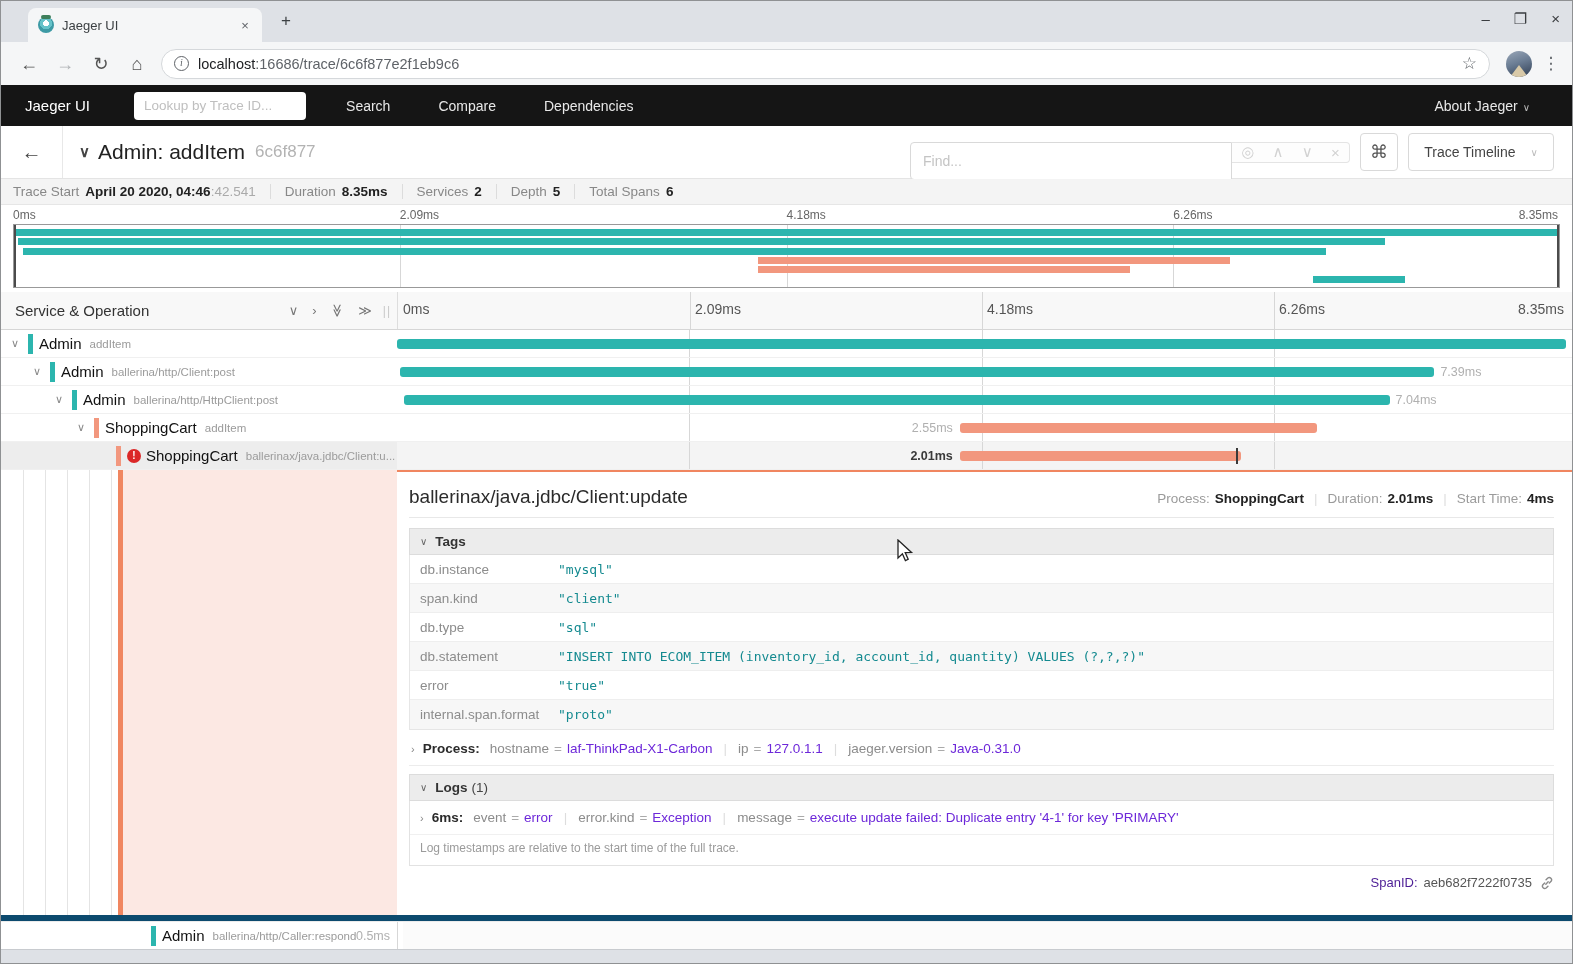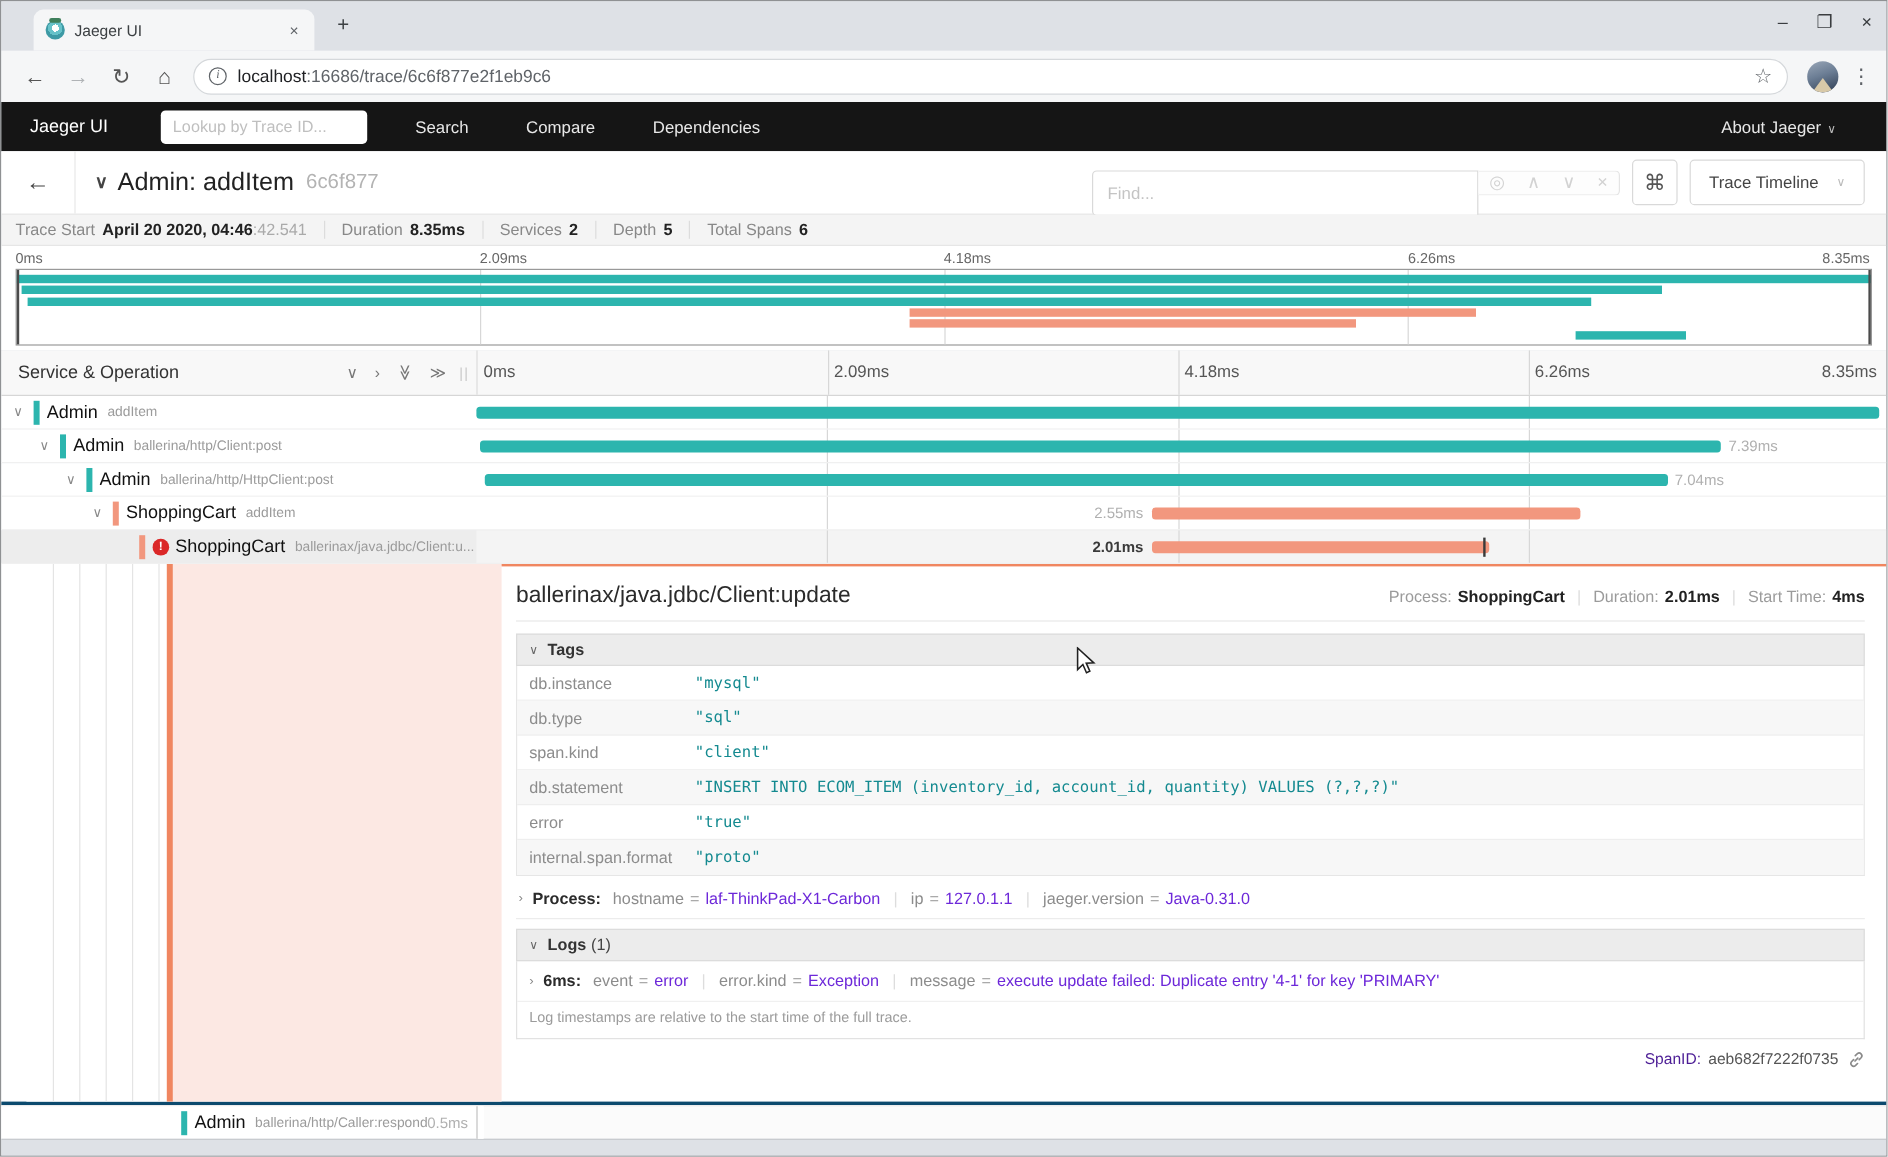--- a/index.html
+++ b/index.html
@@ -94,21 +94,21 @@
   .err-ico { width:14px; height:14px; border-radius:50%; background:#db2828; color:#fff; font-size:10px; font-weight:700; line-height:14px; text-align:center; margin-right:5px; flex:none; }
   .tl-cell { flex:1; position:relative; padding-right:6px; }
   .span-row.selected .tl-cell { background:#f4f4f4; }
   .tl-track { position:absolute; left:0; right:6px; top:0; bottom:0; }
   .tl-bar { position:absolute; top:9px; height:10px; border-radius:3px; }
   .dur-label { position:absolute; top:7px; font-size:12.5px; color:#b0b0b0; white-space:nowrap; }
   .dur-label.dark { color:#3a3a3a; font-weight:700; }
   .log-tick { position:absolute; top:6px; width:2px; height:16px; background:#3a3a3a; }
 
   
-  .detail-row { height:451px; display:flex; flex:none; background:#fff; border-bottom:3px solid #0c4a6e;padding-left:21px; }
+  .detail-row { height:451px; display:flex; flex:none; background:#fff; border-bottom:6px solid #0c4a6e; }
   .detail-left { width:396px; flex:none; position:relative; background:#fff; }
   .indent-guide { position:absolute; top:0; bottom:0; width:1px; background:#e4e4e4; }
   .detail-accent { position:absolute; top:0; bottom:0; left:117px; width:5px; background:#f08660; }
   .detail-tint { position:absolute; top:0; bottom:0; left:122px; right:0; background:rgba(242,151,126,0.22); }
   .detail-main { flex:1; border-top:2px solid #f08660; padding:10px 18px 0 12px; position:relative; }
   .dm-head { display:flex; align-items:baseline; padding:4px 0 9px 0; border-bottom:1px solid #e8e8e8; }
   .dm-title { font-size:19px; color:#2b2b2b; }
   .dm-meta { margin-left:auto; font-size:13.5px; display:flex; align-items:baseline; }
   .dm-meta .lbl { color:#9b9b9b; margin-right:5px; }
   .dm-meta .val { color:#222; font-weight:700; }
@@ -404,26 +404,26 @@
       <div class="sec-bar">
         <span class="chev">∨</span>
         <span class="name">Tags</span>
       </div>
       <div class="tags-table" id="tags-table">
           <div class="tag-tr">
             <span class="tag-key">db.instance</span>
             <span class="tag-val">"mysql"</span>
           </div>
           <div class="tag-tr">
+            <span class="tag-key">span.kind</span>
+            <span class="tag-val">"client"</span>
+          </div>
+          <div class="tag-tr">
             <span class="tag-key">db.type</span>
             <span class="tag-val">"sql"</span>
-          </div>
-          <div class="tag-tr">
-            <span class="tag-key">span.kind</span>
-            <span class="tag-val">"client"</span>
           </div>
           <div class="tag-tr">
             <span class="tag-key">db.statement</span>
             <span class="tag-val">"INSERT INTO ECOM_ITEM (inventory_id, account_id, quantity) VALUES (?,?,?)"</span>
           </div>
           <div class="tag-tr">
             <span class="tag-key">error</span>
             <span class="tag-val">"true"</span>
           </div>
           <div class="tag-tr">

